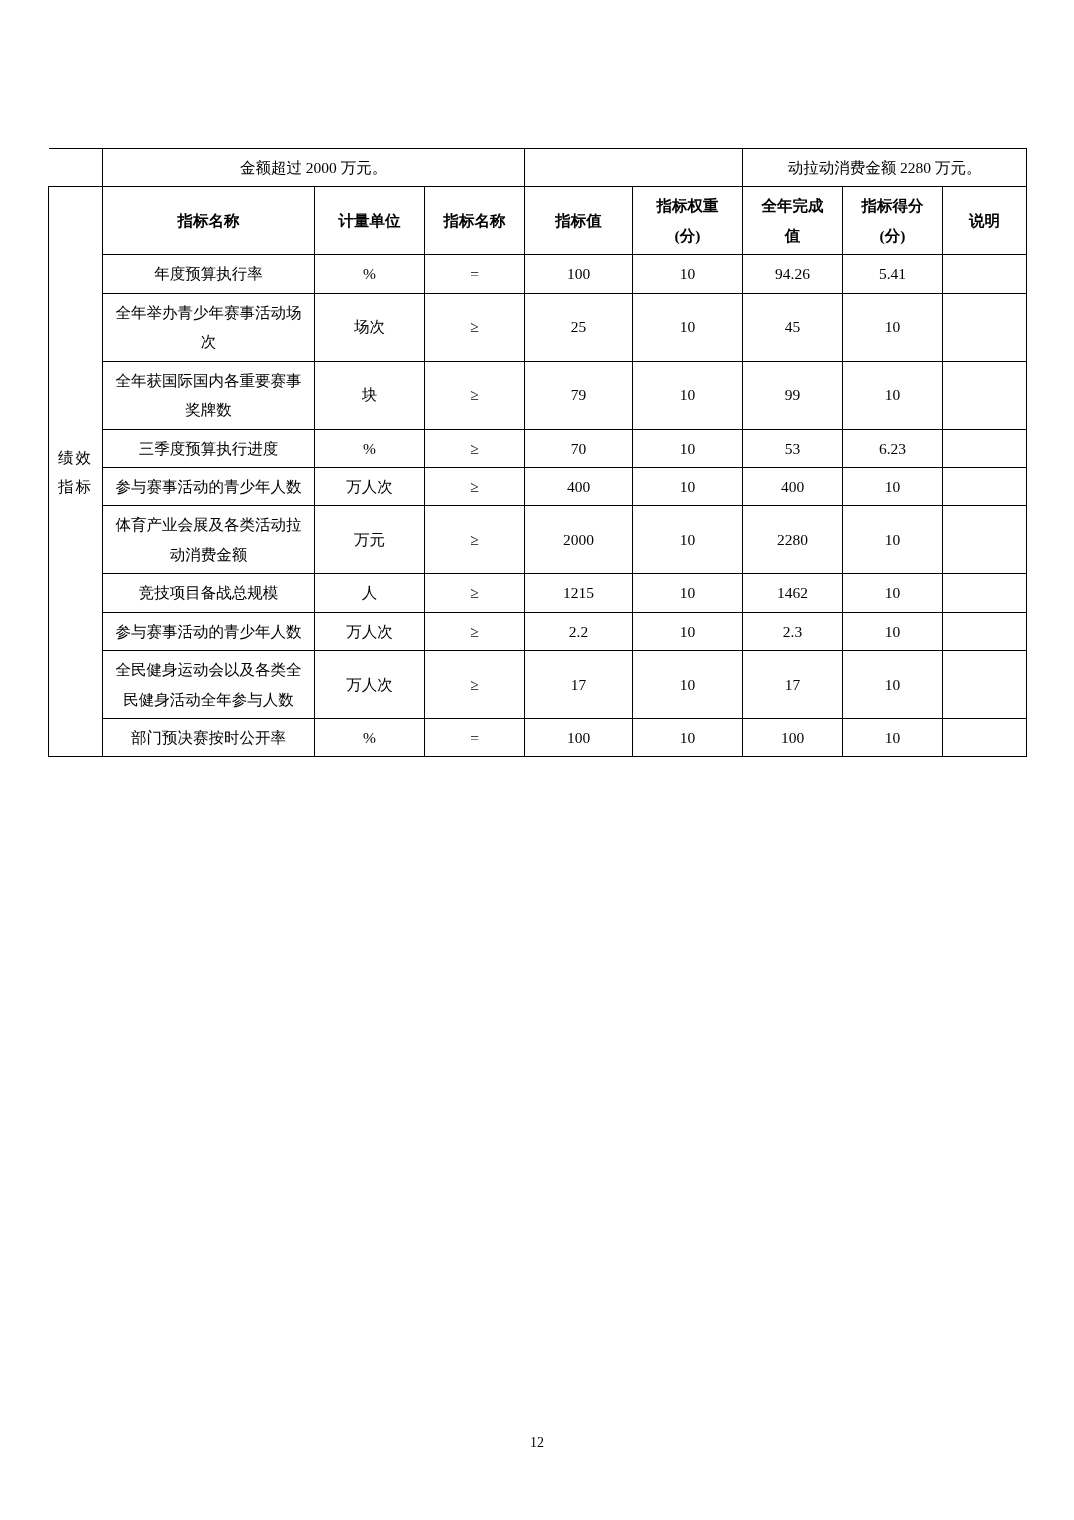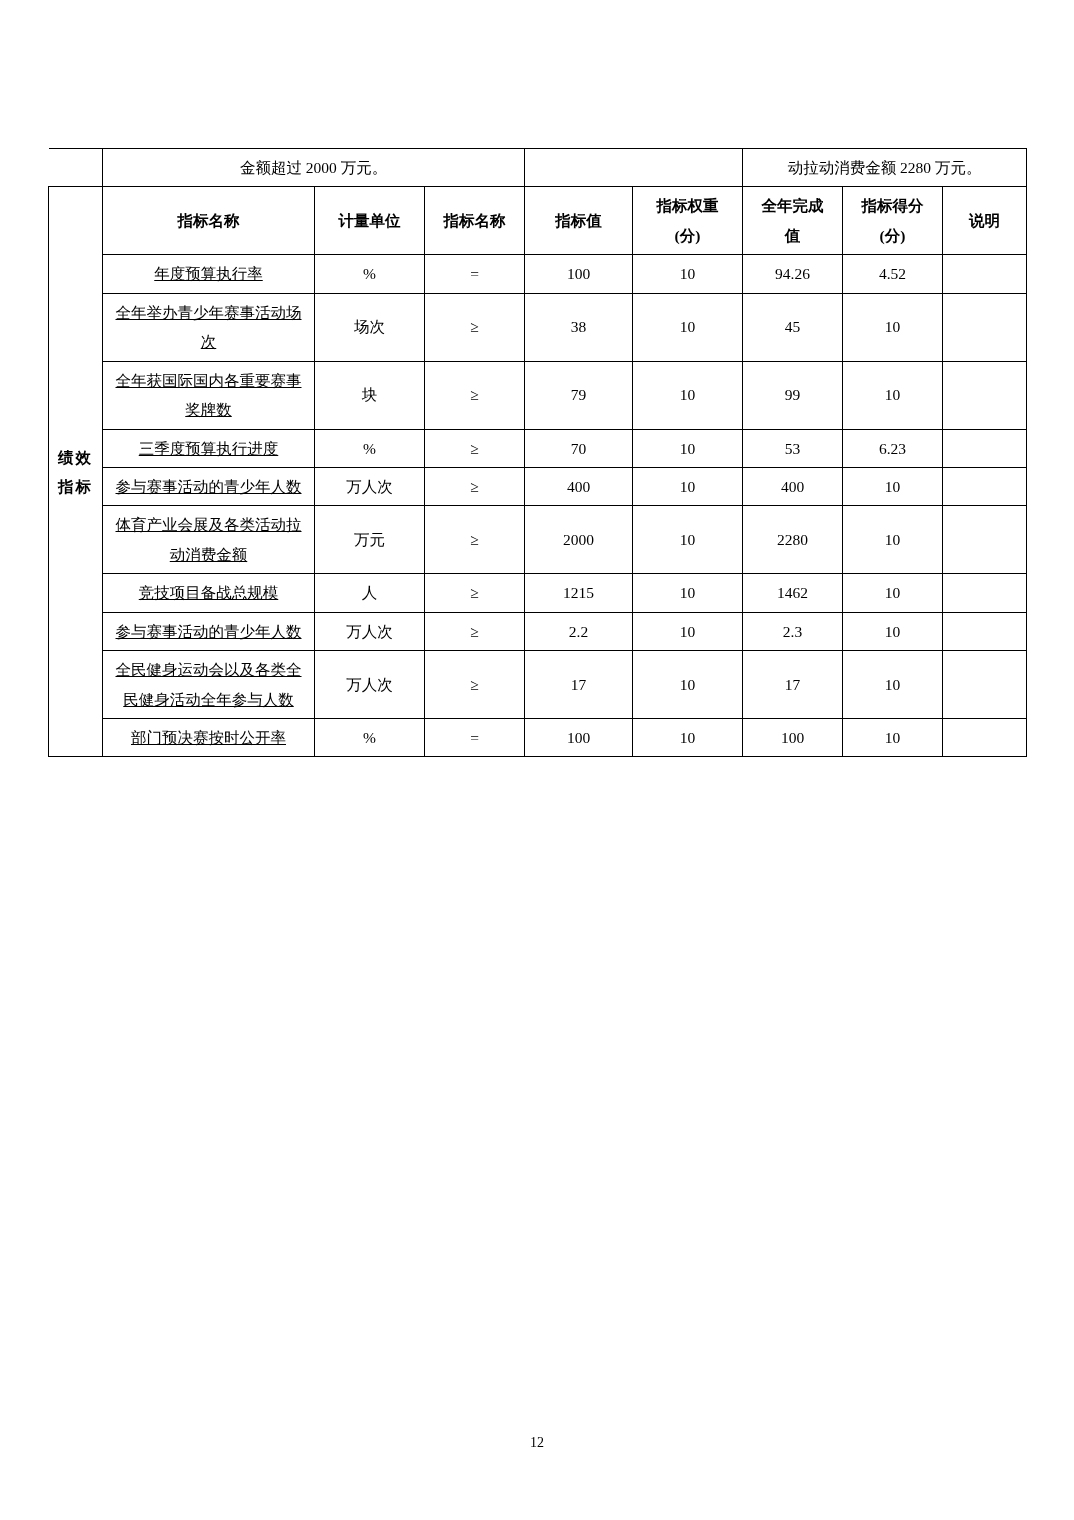--- a/index.html
+++ b/index.html
@@ -40,38 +40,37 @@
     padding-left: 12px;
     font-size: 16px;
   }
   td.top-right-cell {
     text-align: left;
     padding-left: 12px;
     font-size: 16px;
     margin-top: 20px;
   }
   td.label-cell {
-    font-weight: bold;
+    font-weight: normal;
     font-size: 17px;
     letter-spacing: 2px;
     line-height: 1.6;
     margin-left: 20px;
   }
   td.head-cell {
     font-weight: bold;
     font-size: 16px;
     line-height: 1.5;
   }
   td.name-cell {
     text-align: left;
     padding-left: 10px;
     padding-right: 4px;
     font-size: 15.5px;
     line-height: 2.2;
-    text-decoration: underline;
   }
   td.unit-cell, td.nature-cell {
     font-size: 15.5px;
   }
   .no-border-left { border-left: none !important; }
   .page-number {
     position: absolute;
     left: 0;
     right: 0;
     bottom: 69px;
@@ -129,29 +128,29 @@
         <td class="head-cell">说明</td>
       </tr>
 
       <tr>
         <td class="name-cell">年度预算执行率</td>
         <td class="unit-cell">%</td>
         <td class="nature-cell">=</td>
         <td>100</td>
         <td>10</td>
         <td>94.26</td>
-        <td>4.52</td>
+        <td>5.41</td>
         <td></td>
       </tr>
 
       <tr>
         <td class="name-cell">全年举办青少年赛事活动场次</td>
         <td class="unit-cell">场次</td>
         <td class="nature-cell">≥</td>
-        <td>38</td>
+        <td>25</td>
         <td>10</td>
         <td>45</td>
         <td>10</td>
         <td></td>
       </tr>
 
       <tr>
         <td class="name-cell">全年获国际国内各重要赛事奖牌数</td>
         <td class="unit-cell">块</td>
         <td class="nature-cell">≥</td>

